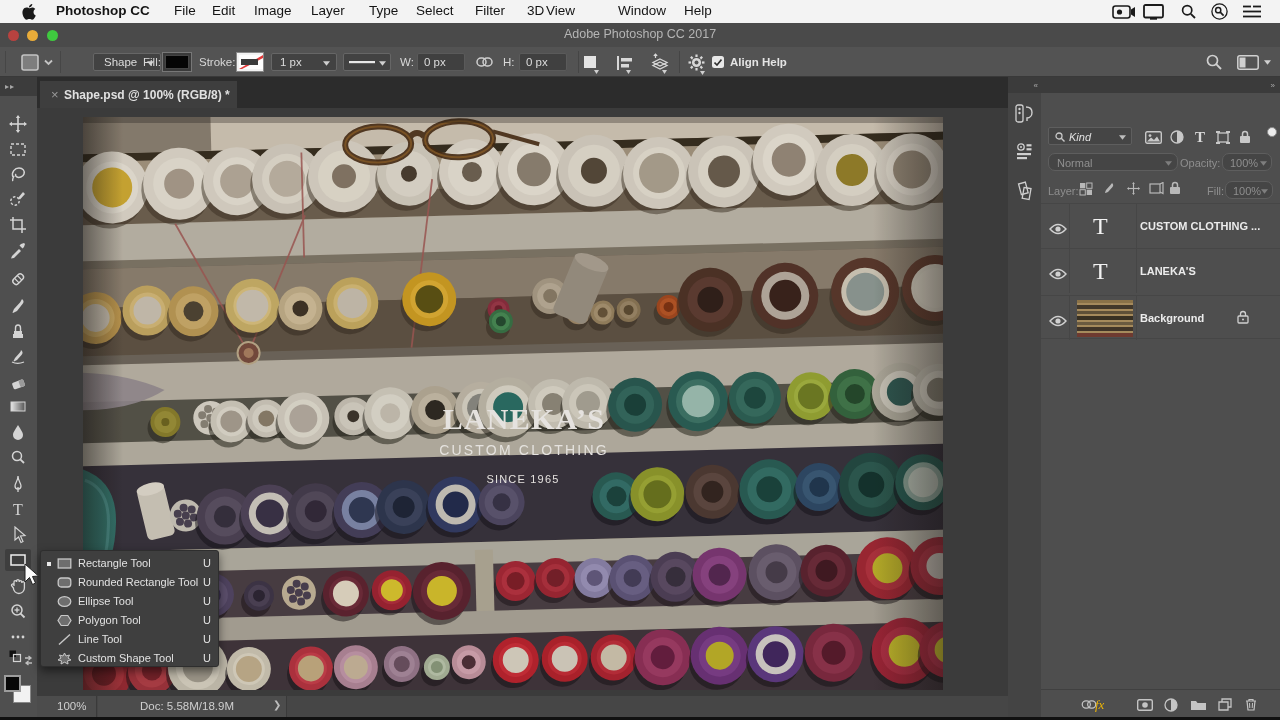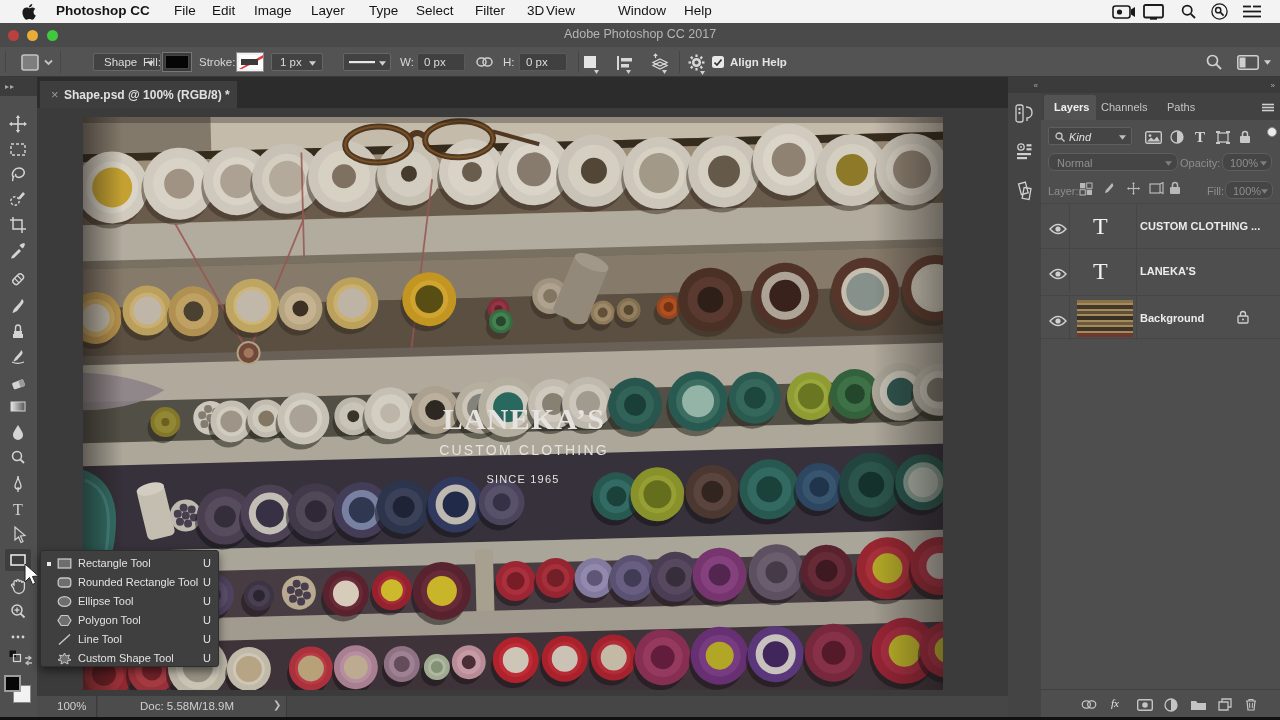--- a/index.html
+++ b/index.html
@@ -110,21 +110,21 @@
      <div style="position:absolute;left:2px;top:2px;right:2px;bottom:2px;background:#050505;border:1px solid #444;"></div>
   </div>
   <span class="lbl" style="left:199px;">Stroke:</span>
   <div style="position:absolute;left:236px;top:5px;width:28px;height:20px;background:#f2f2f2;border:1px solid #888;">
      <svg class="abs" style="left:2px;top:2px" width="24" height="14" viewBox="0 0 24 14">
        <rect width="24" height="14" fill="#fdfdfd"></rect>
        <path d="M0 14 L24 0 L24 3 L3 14 Z" fill="#e03a3a"></path>
        <rect x="2" y="4" width="17" height="6" fill="#3a3a3a"></rect>
      </svg>
   </div>
-  <div class="obox" style="left:271px;width:52px;">
+  <div class="obox" style="left:271px;width:66px;">
     <span style="position:absolute;left:8px;top:2px;">1 px</span>
     <svg class="chev" style="right:6px;top:7px" viewBox="0 0 8 5">
         <path d="M0 0 L4 5 L8 0" fill="#cfcfcf"></path>
       </svg>
   </div>
   <div class="obox" style="left:343px;width:48px;">
     <svg class="abs" style="left:5px;top:7px" width="26" height="3" viewBox="0 0 26 3">
         <rect width="26" height="2.2" fill="#e8e8e8"></rect>
       </svg>
     <svg class="chev" style="right:4px;top:7px" viewBox="0 0 8 5">
@@ -903,34 +903,20 @@
     <g fill="none" stroke="#cfcfcf" stroke-width="1.3">
       <path d="M5 2 L12 2 L12 13 L5 13 Z" transform="rotate(-15 8 8)"></path>
       <path d="M8 7 L15 7 L15 18 L8 18 Z" transform="rotate(10 12 13)"></path>
     </g>
   </svg>
 </div>
 <div id="panel">
   <div style="position:absolute;left:0;top:0;width:239px;height:16px;background:#3b3b3b;">
     <span style="position:absolute;right:6px;top:4px;font-size:8px;color:#aaa;letter-spacing:-1px;">»</span>
   </div>
-  <div style="position:absolute;left:0;top:16px;width:239px;height:27px;background:#424242;">
-    <div style="position:absolute;left:3px;top:2px;width:52px;height:25px;background:#535353;border-radius:2px 2px 0 0;">
-      <span style="position:absolute;left:10px;top:6px;font-weight:bold;color:#f0f0f0;">Layers</span>
-    </div>
-    <span style="position:absolute;left:60px;top:8px;color:#c4c4c4;">Channels</span>
-    <span style="position:absolute;left:126px;top:8px;color:#c4c4c4;">Paths</span>
-    <svg class="abs" style="left:221px;top:10px" width="12" height="9" viewBox="0 0 12 9">
-      <g stroke="#cfcfcf" stroke-width="1.6">
-          <line x1="0" y1="1.5" x2="12" y2="1.5"></line>
-          <line x1="0" y1="4.5" x2="12" y2="4.5"></line>
-          <line x1="0" y1="7.5" x2="12" y2="7.5"></line>
-        </g>
-    </svg>
-  </div>
   <div class="pbox" style="left:7px;top:50px;width:84px;font-style:italic;">
     <svg class="abs" style="left:6px;top:4px" width="10" height="10" viewBox="0 0 10 10">
       <circle cx="4" cy="4" r="3" fill="none" stroke="#c8c8c8" stroke-width="1.3"></circle>
       <line x1="6.3" y1="6.3" x2="9.5" y2="9.5" stroke="#c8c8c8" stroke-width="1.4"></line>
     </svg>
     <span style="position:absolute;left:20px;top:3px;color:#e0e0e0;">Kind</span>
     <svg class="chev" style="right:5px;top:7px;position:absolute" viewBox="0 0 8 5">
         <path d="M0 0 L4 5 L8 0" fill="#bdbdbd"></path>
       </svg>
   </div>
@@ -1056,21 +1042,21 @@
       <circle cx="6" cy="9.5" r="1" fill="#d0d0d0"></circle>
     </svg>
   </div>
   <div style="position:absolute;left:0;top:612px;width:239px;height:31px;border-top:1px solid #404040;">
     <svg class="abs" style="left:40px;top:10px" width="16" height="9" viewBox="0 0 17 10">
       <g fill="none" stroke="#c4c4c4" stroke-width="1.4">
           <rect x="1" y="1" width="9" height="8" rx="4"></rect>
           <rect x="7" y="1" width="9" height="8" rx="4"></rect>
         </g>
     </svg>
-    <span style="position:absolute;left:70px;top:7px;font-style:italic;font-size:11px;color:#e5e5e5;font-family:'Liberation Serif',serif;">fx</span>
+    <span style="position:absolute;left:54px;top:7px;font-style:italic;font-size:13px;color:#eab308;font-family:'Liberation Serif',serif;">fx</span>
     <svg class="abs" style="left:96px;top:9px" width="16" height="12" viewBox="0 0 16 12">
       <rect x="0.7" y="0.7" width="14.6" height="10.6" rx="1.5" fill="none" stroke="#c4c4c4" stroke-width="1.4"></rect>
       <circle cx="8" cy="6" r="2.8" fill="#c4c4c4"></circle>
     </svg>
     <svg class="abs" style="left:123px;top:8px" width="14" height="14" viewBox="0 0 14 14">
       <circle cx="7" cy="7" r="6" fill="none" stroke="#c4c4c4" stroke-width="1.3"></circle>
       <path d="M7 1 a6 6 0 0 1 0 12 Z" fill="#c4c4c4"></path>
     </svg>
     <svg class="abs" style="left:149px;top:9px" width="17" height="12" viewBox="0 0 17 12">
       <path d="M1 2 h5 l1.5 2 H16 v7 H1 Z" fill="#c4c4c4"></path>

